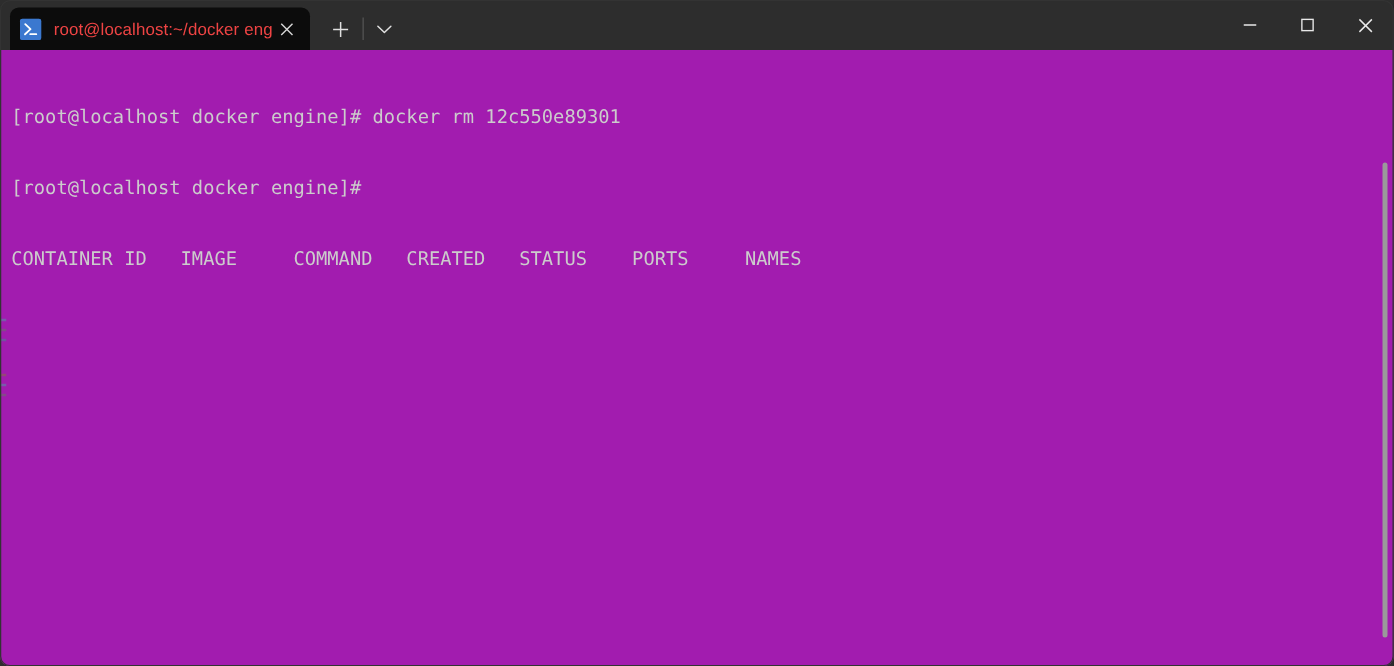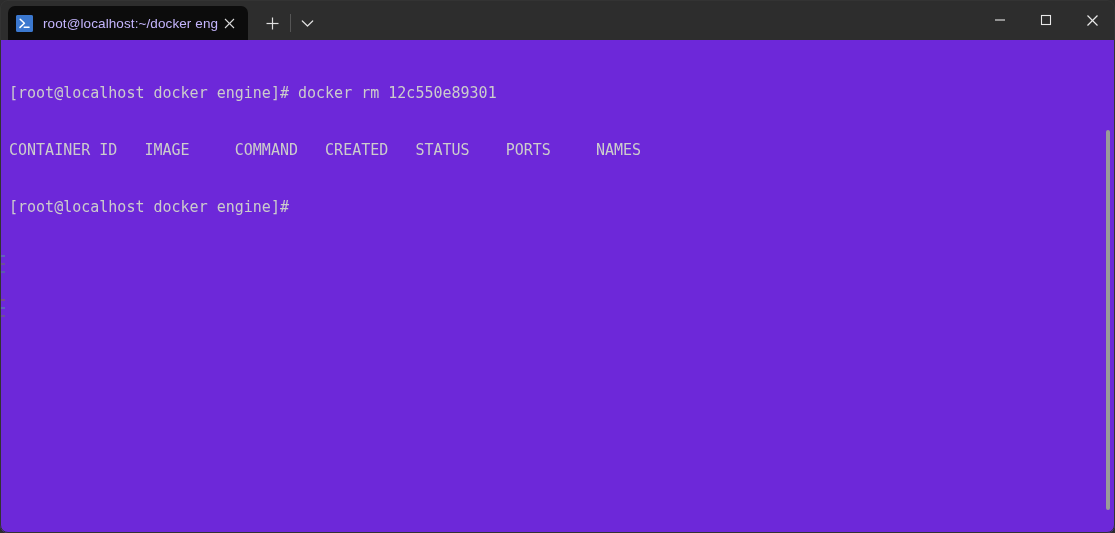--- a/index.html
+++ b/index.html
@@ -64,21 +64,21 @@
     background: #3b78cf;
     flex: 0 0 auto;
     margin-right: 10px;
     position: relative;
     display: block;
   }
   .tab-icon svg { display: block; }
 
   .tab-title {
     flex: 1 1 auto;
-    color: #c4b5fd;
+    color: #ef4444;
     font-size: 13.5px;
     font-family: "Liberation Sans", sans-serif;
     white-space: nowrap;
     overflow: hidden;
     letter-spacing: 0.1px;
   }
 
   .tab-close {
     flex: 0 0 auto;
     width: 22px;
@@ -132,21 +132,21 @@
     justify-content: center;
     color: #e8e8e8;
   }
 
   
   .term-frame {
     position: absolute;
     left: 0; top: 40px;
     width: 1115px;
     height: 493px;
-    background: #6d28d9;
+    background: #a21caf;
     border-bottom-left-radius: 8px;
     border-bottom-right-radius: 8px;
     overflow: hidden;
   }
 
   .term-screen {
     position: absolute;
     left: 0; top: 0;
     width: 1115px;
     height: 493px;
@@ -273,22 +273,22 @@
         <div class="edge-mark" style="top: 215px; background: rgb(90, 142, 168);"></div>
         <div class="edge-mark" style="top: 223px; background: rgb(110, 110, 110);"></div>
         <div class="edge-mark" style="top: 231px; background: rgb(79, 127, 150);"></div>
         <div class="edge-mark" style="top: 259px; background: rgb(138, 106, 74);"></div>
         <div class="edge-mark" style="top: 267px; background: rgb(90, 142, 168);"></div>
         <div class="edge-mark" style="top: 275px; background: rgb(110, 110, 110);"></div>
       </div>
 
     <div class="term-screen">
       <div class="term-line">[root@localhost docker engine]# docker rm 12c550e89301</div>
+      <div class="term-line">[root@localhost docker engine]#</div>
       <div class="term-line">CONTAINER ID   IMAGE     COMMAND   CREATED   STATUS    PORTS     NAMES</div>
-      <div class="term-line">[root@localhost docker engine]#</div>
     </div>
 
     <div class="scrollbar">
       <div class="scroll-thumb" style="top: 90px; height: 380px; background: rgb(154, 154, 154);"></div>
     </div>
   </div>
 
   <div class="win-border"></div>
 </div>
 

